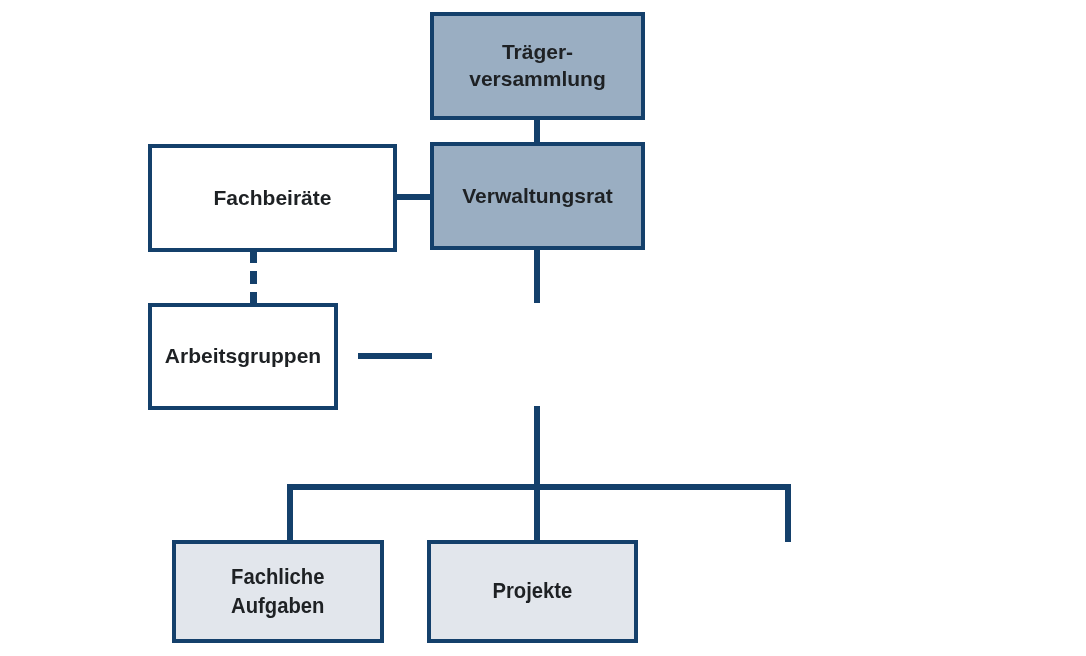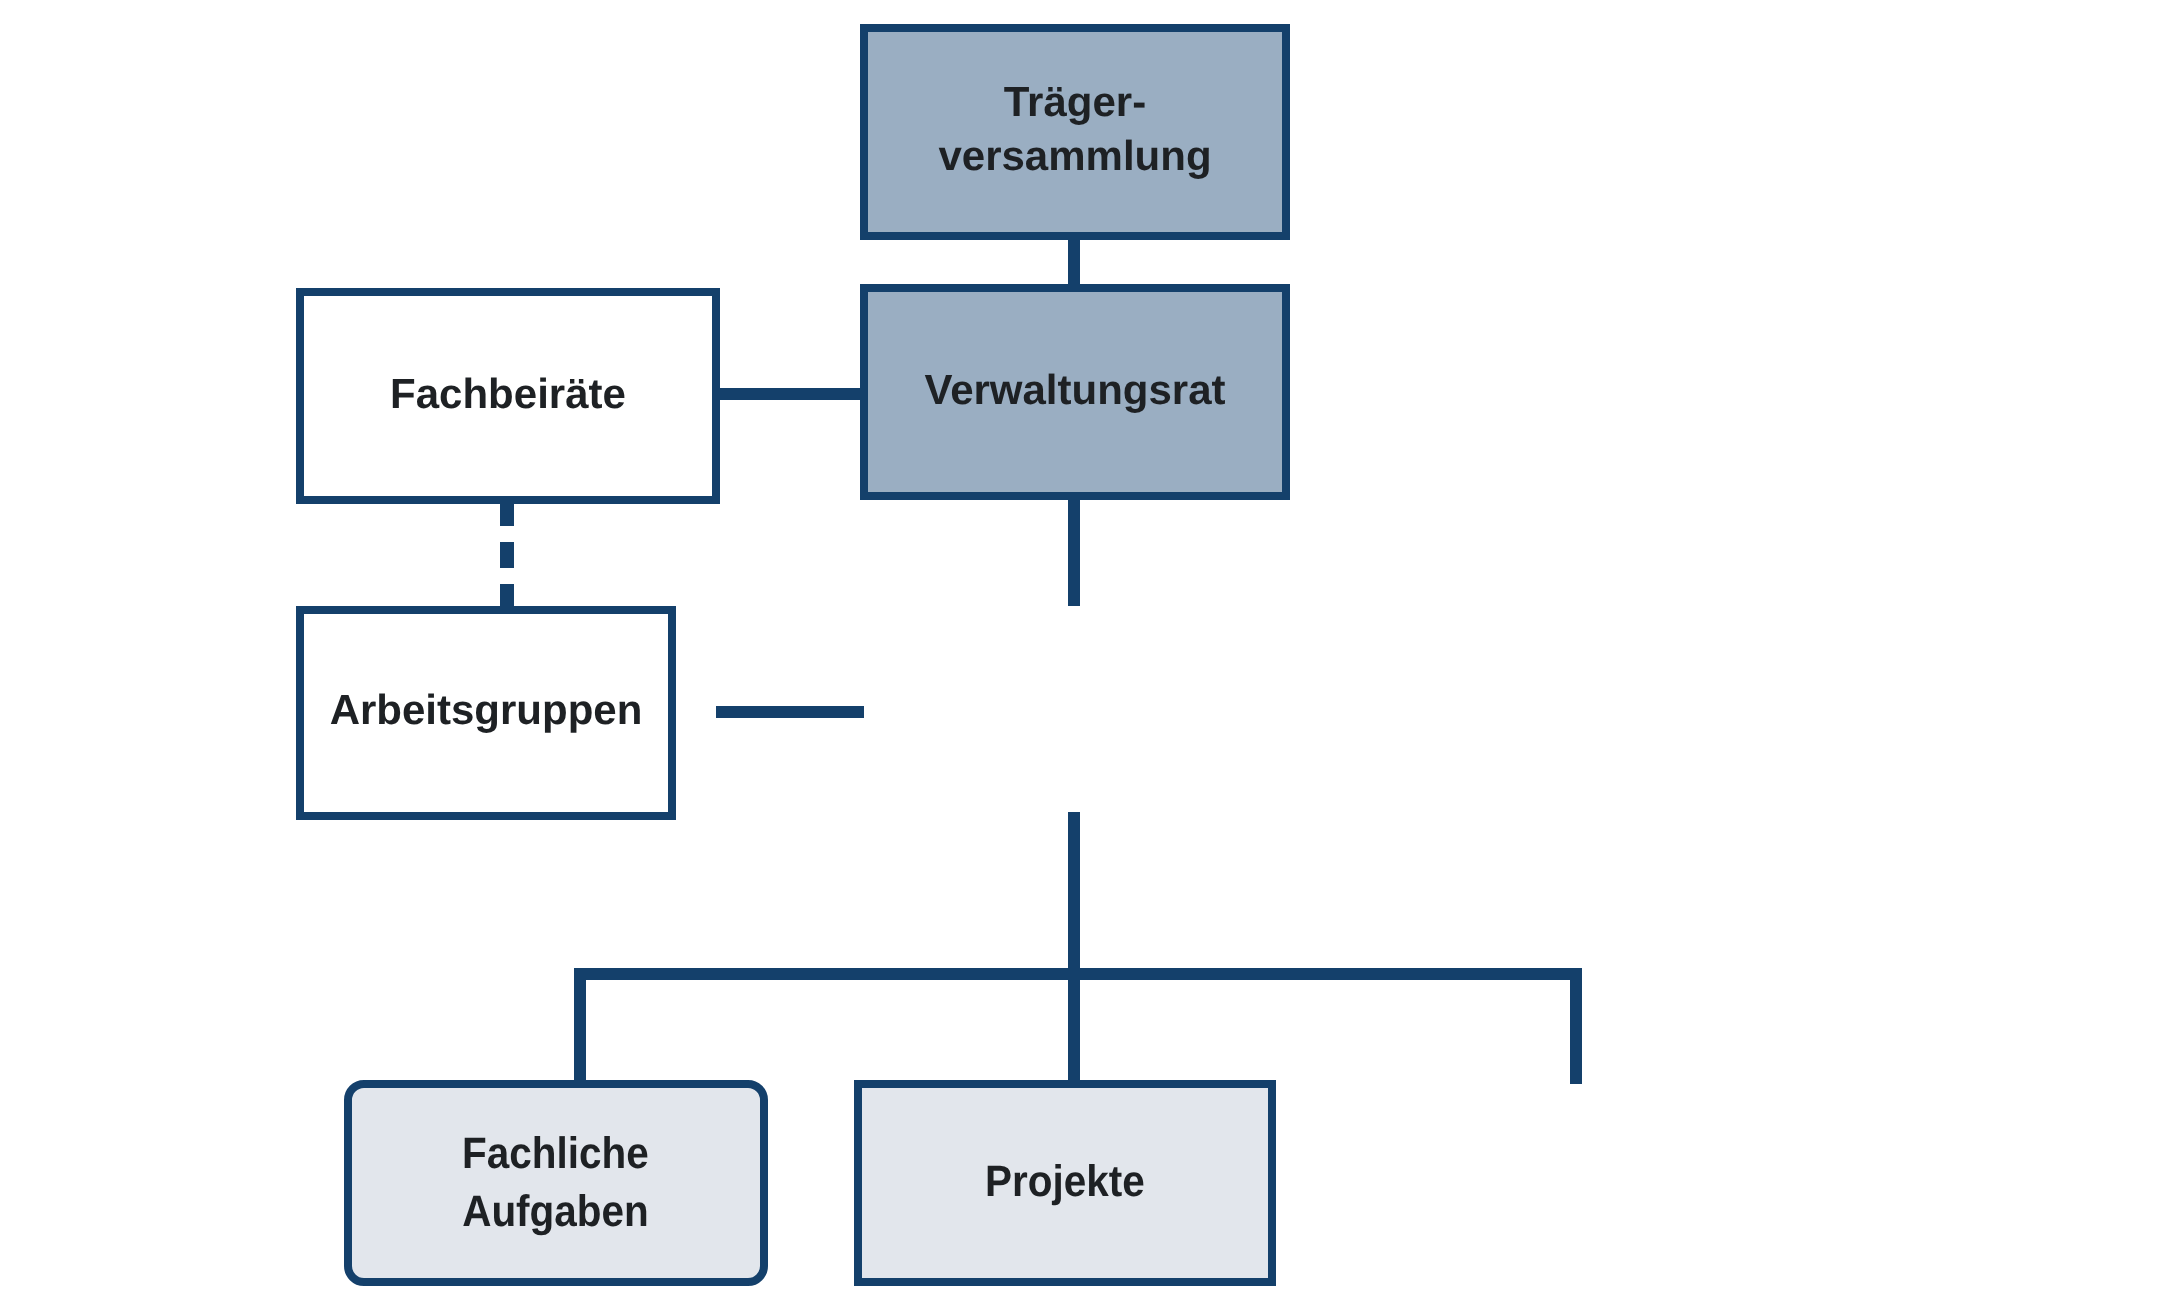--- a/index.html
+++ b/index.html
@@ -36,24 +36,24 @@
   .node .label{white-space:pre-line;}
   .node.narrow .label{transform:scaleX(0.92);font-size:22px;}
   .node.widegap .label{word-spacing:7px;}
   .edge{position:absolute;background:var(--line);}
   .edge.dashed{
     background:repeating-linear-gradient(to bottom,var(--line) 0 13px,transparent 13px 21px);
   }
   
   #n-traeger   {left:430px;top:12px; width:215px;height:108px;}
   #n-verwalt   {left:430px;top:142px;width:215px;height:108px;}
-  #n-fachbei   {left:148px;top:144px;width:212px;height:108px;}
+  #n-fachbei   {left:148px;top:144px;width:249px;height:108px;}
   #n-geschaeft {left:430px;top:301px;width:215px;height:107px;}
   #n-arbeits   {left:148px;top:303px;width:190px;height:107px;}
-  #n-fachauf   {left:172px;top:540px;width:212px;height:103px;border-radius:10px;}
+  #n-fachauf   {left:172px;top:540px;width:212px;height:103px;}
   #n-projekte  {left:427px;top:540px;width:211px;height:103px;text-align:center;}
   #n-interne   {left:682px;top:540px;width:211px;height:103px;}
   
   #e-traeger-verwalt   {left:534px;top:118px;width:6px; height:26px;}
   #e-fachbei-verwalt   {left:358px;top:194px;width:74px; height:6px;}
   #e-verwalt-geschaeft {left:534px;top:248px;width:6px; height:55px;}
   #e-fachbei-arbeits   {left:250px;top:250px;width:7px; height:55px;}
   #e-arbeits-geschaeft {left:358px;top:353px;width:74px; height:6px;}
   #e-geschaeft-stem    {left:534px;top:406px;width:6px; height:136px;}
   #e-bus               {left:287px;top:484px;width:504px;height:6px;}

